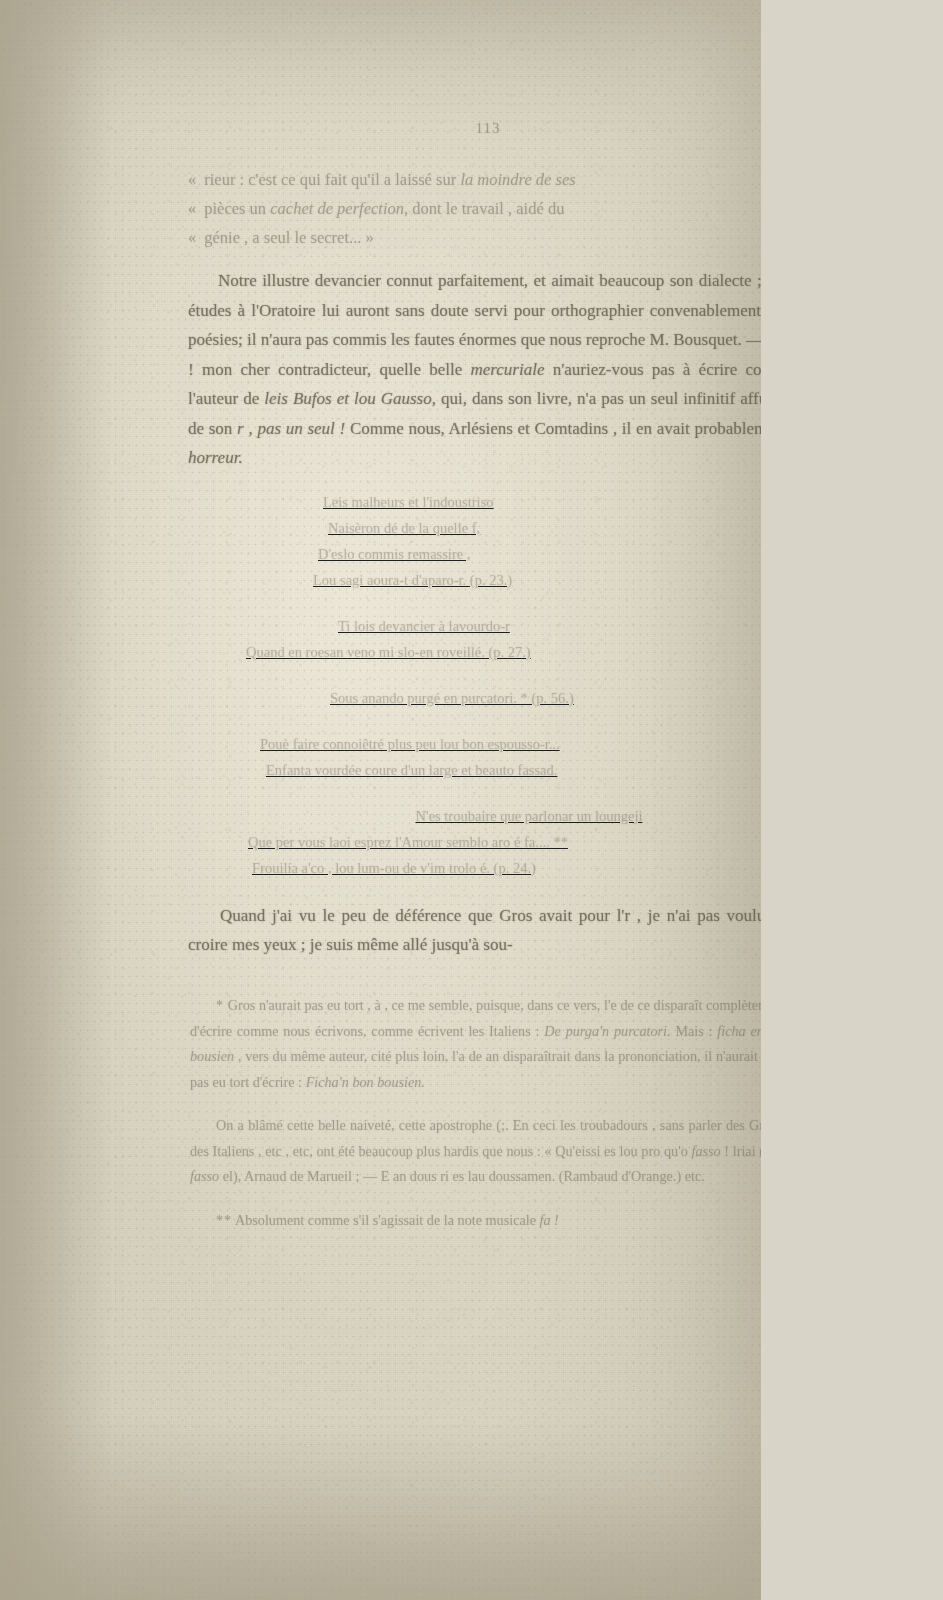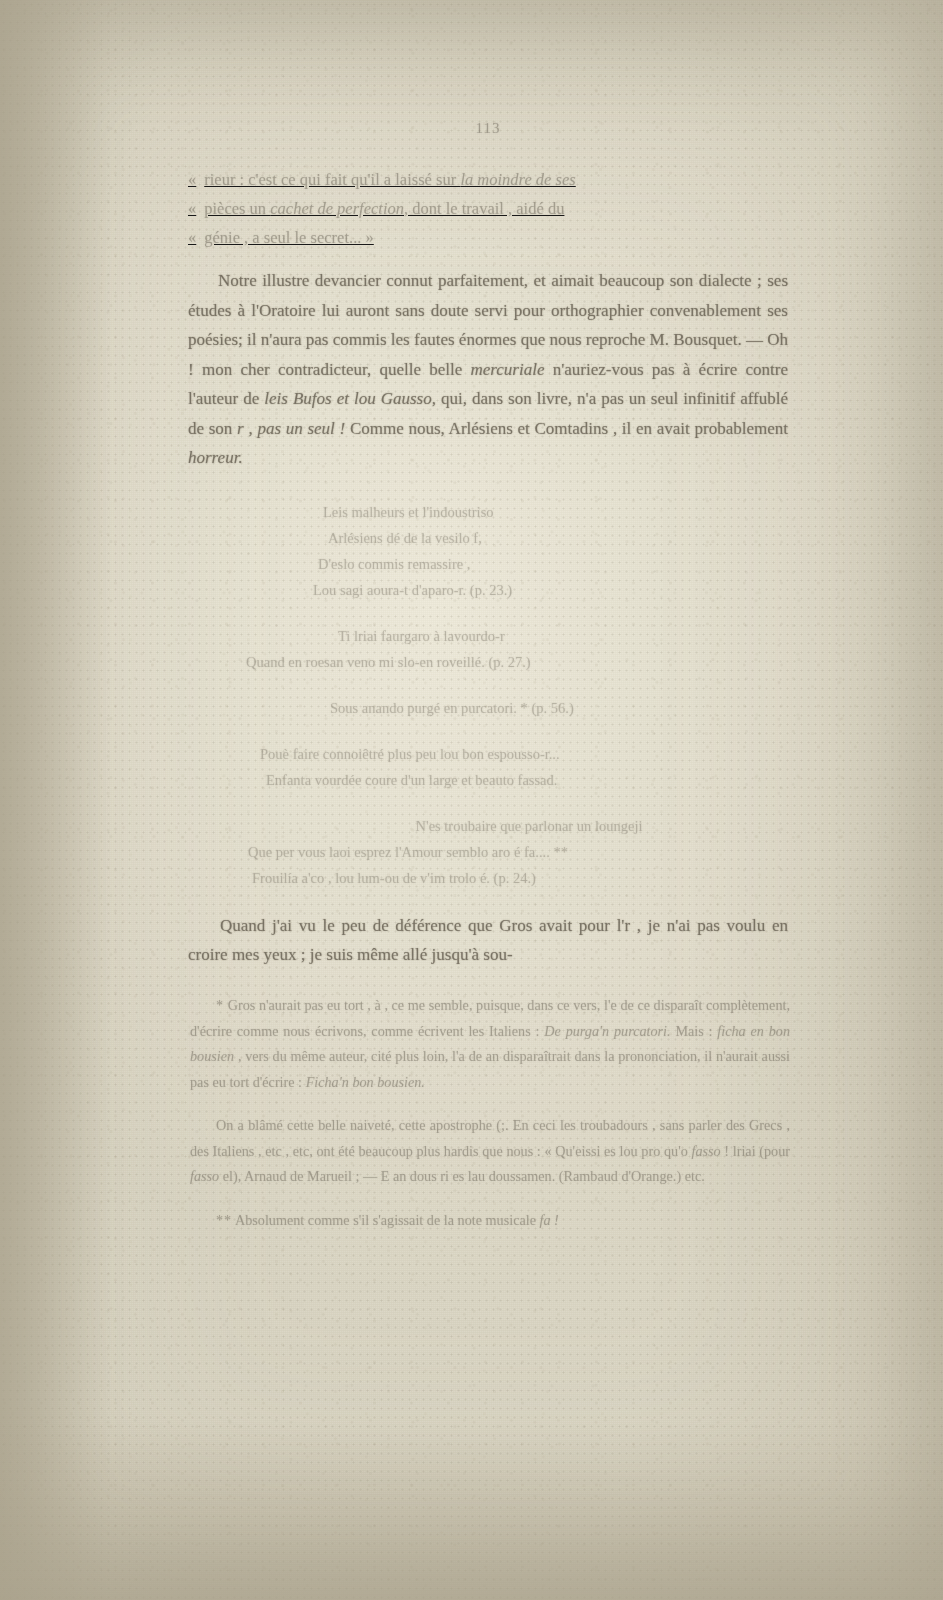--- a/index.html
+++ b/index.html
@@ -3,21 +3,21 @@
 <meta charset="utf-8">
 <title>Scanned Page</title>
 <style>
   html, body {
     margin: 0;
     padding: 0;
     background: #d8d4c8;
   }
   .page {
     position: relative;
-    width: 943px;
+    width: 761px;
     height: 1600px;
     overflow: hidden;
     background-color: #d9d4c2;
     background-image:
       radial-gradient(ellipse 70% 55% at 46% 38%, rgba(238,234,218,0.95) 0%, rgba(232,228,211,0.55) 45%, rgba(214,209,192,0.0) 78%),
       linear-gradient(100deg, rgba(196,190,170,0.55) 0%, rgba(228,224,206,0.10) 14%, rgba(236,232,215,0.0) 40%, rgba(230,226,208,0.10) 72%, rgba(200,194,174,0.45) 100%),
       linear-gradient(185deg, rgba(205,199,179,0.50) 0%, rgba(235,231,214,0.05) 10%, rgba(236,232,216,0.0) 55%, rgba(212,206,187,0.30) 88%, rgba(190,184,163,0.55) 100%);
     font-family: "Liberation Serif", "DejaVu Serif", serif;
   }
   
@@ -94,21 +94,20 @@
 
   .folio {
     text-align: center;
     font-size: 15px;
     letter-spacing: 1px;
     margin: 0 0 28px 0;
   }
 
   .quote-block {
     margin: 0 0 14px 0;
-    text-decoration: underline;
   }
   .quote-line {
     font-size: 16.5px;
     line-height: 29px;
     text-align: justify;
     white-space: nowrap;
   }
   .quote-line .gm { margin-right: 8px; }
 
   p.body {
@@ -116,21 +115,22 @@
     font-size: 17px;
     line-height: 29.5px;
     text-align: justify;
     text-indent: 30px;
     hyphens: none;
   }
 
   em, .it { font-style: italic; }
 
   .verse-block {
-    margin: 26px 0 0 0;
+    margin: 16px 0 0 0;
+    text-decoration: underline;
   }
   .verse-group { margin-bottom: 20px; }
   .verse-line {
     font-size: 14.5px;
     line-height: 26px;
     white-space: nowrap;
   }
   .v-i1 { padding-left: 135px; }
   .v-i2 { padding-left: 140px; }
   .v-i3 { padding-left: 130px; }
@@ -187,26 +187,26 @@
       <div class="quote-line ink-faint">
         <span class="gm">«</span><span>génie , a seul le secret... »</span>
       </div>
     </div>
 
     <p class="body ink" id="para1"><span>Notre illustre devancier connut parfaitement, et aimait beaucoup son dialecte ; ses études à l'Oratoire lui auront sans doute servi pour orthographier convenablement ses poésies; il n'aura pas commis les fautes énormes que nous reproche M. Bousquet. — Oh ! mon cher contradicteur, quelle belle </span><em>mercuriale</em><span> n'auriez-vous pas à écrire contre l'auteur de </span><em>leis Bufos et lou Gausso</em><span>, qui, dans son livre, n'a pas un seul infinitif affublé de son </span><em>r</em><span> , </span><em>pas un seul !</em><span> Comme nous, Arlésiens et Comtadins , il en avait probablement </span><em>horreur.</em></p>
 
     <div class="verse-block" id="verseblock">
         <div class="verse-group">
           <div class="verse-line ink-fainter v-i1">Leis malheurs et l'indoustriso</div>
-          <div class="verse-line ink-fainter v-i2">Arlésiens dé de la vesilo f,</div>
+          <div class="verse-line ink-fainter v-i2">Naisèron dé de la quelle f,</div>
           <div class="verse-line ink-fainter v-i3">D'eslo commis remassire ,</div>
           <div class="verse-line ink-fainter v-i4">Lou sagi aoura-t d'aparo-r. (p. 23.)</div>
         </div>
         <div class="verse-group">
-          <div class="verse-line ink-fainter v-i5">Ti lriai faurgaro à lavourdo-r</div>
+          <div class="verse-line ink-fainter v-i5">Ti lois devancier à lavourdo-r</div>
           <div class="verse-line ink-fainter v-i6">Quand en roesan veno mi slo-en roveillé. (p. 27.)</div>
         </div>
         <div class="verse-group">
           <div class="verse-line ink-fainter v-i7">Sous anando purgé en purcatori. * (p. 56.)</div>
         </div>
         <div class="verse-group">
           <div class="verse-line ink-fainter v-i8">Pouè faire connoiêtré plus peu lou bon espousso-r...</div>
           <div class="verse-line ink-fainter v-i9">Enfanta vourdée coure d'un large et beauto fassad.</div>
         </div>
         <div class="verse-group">

